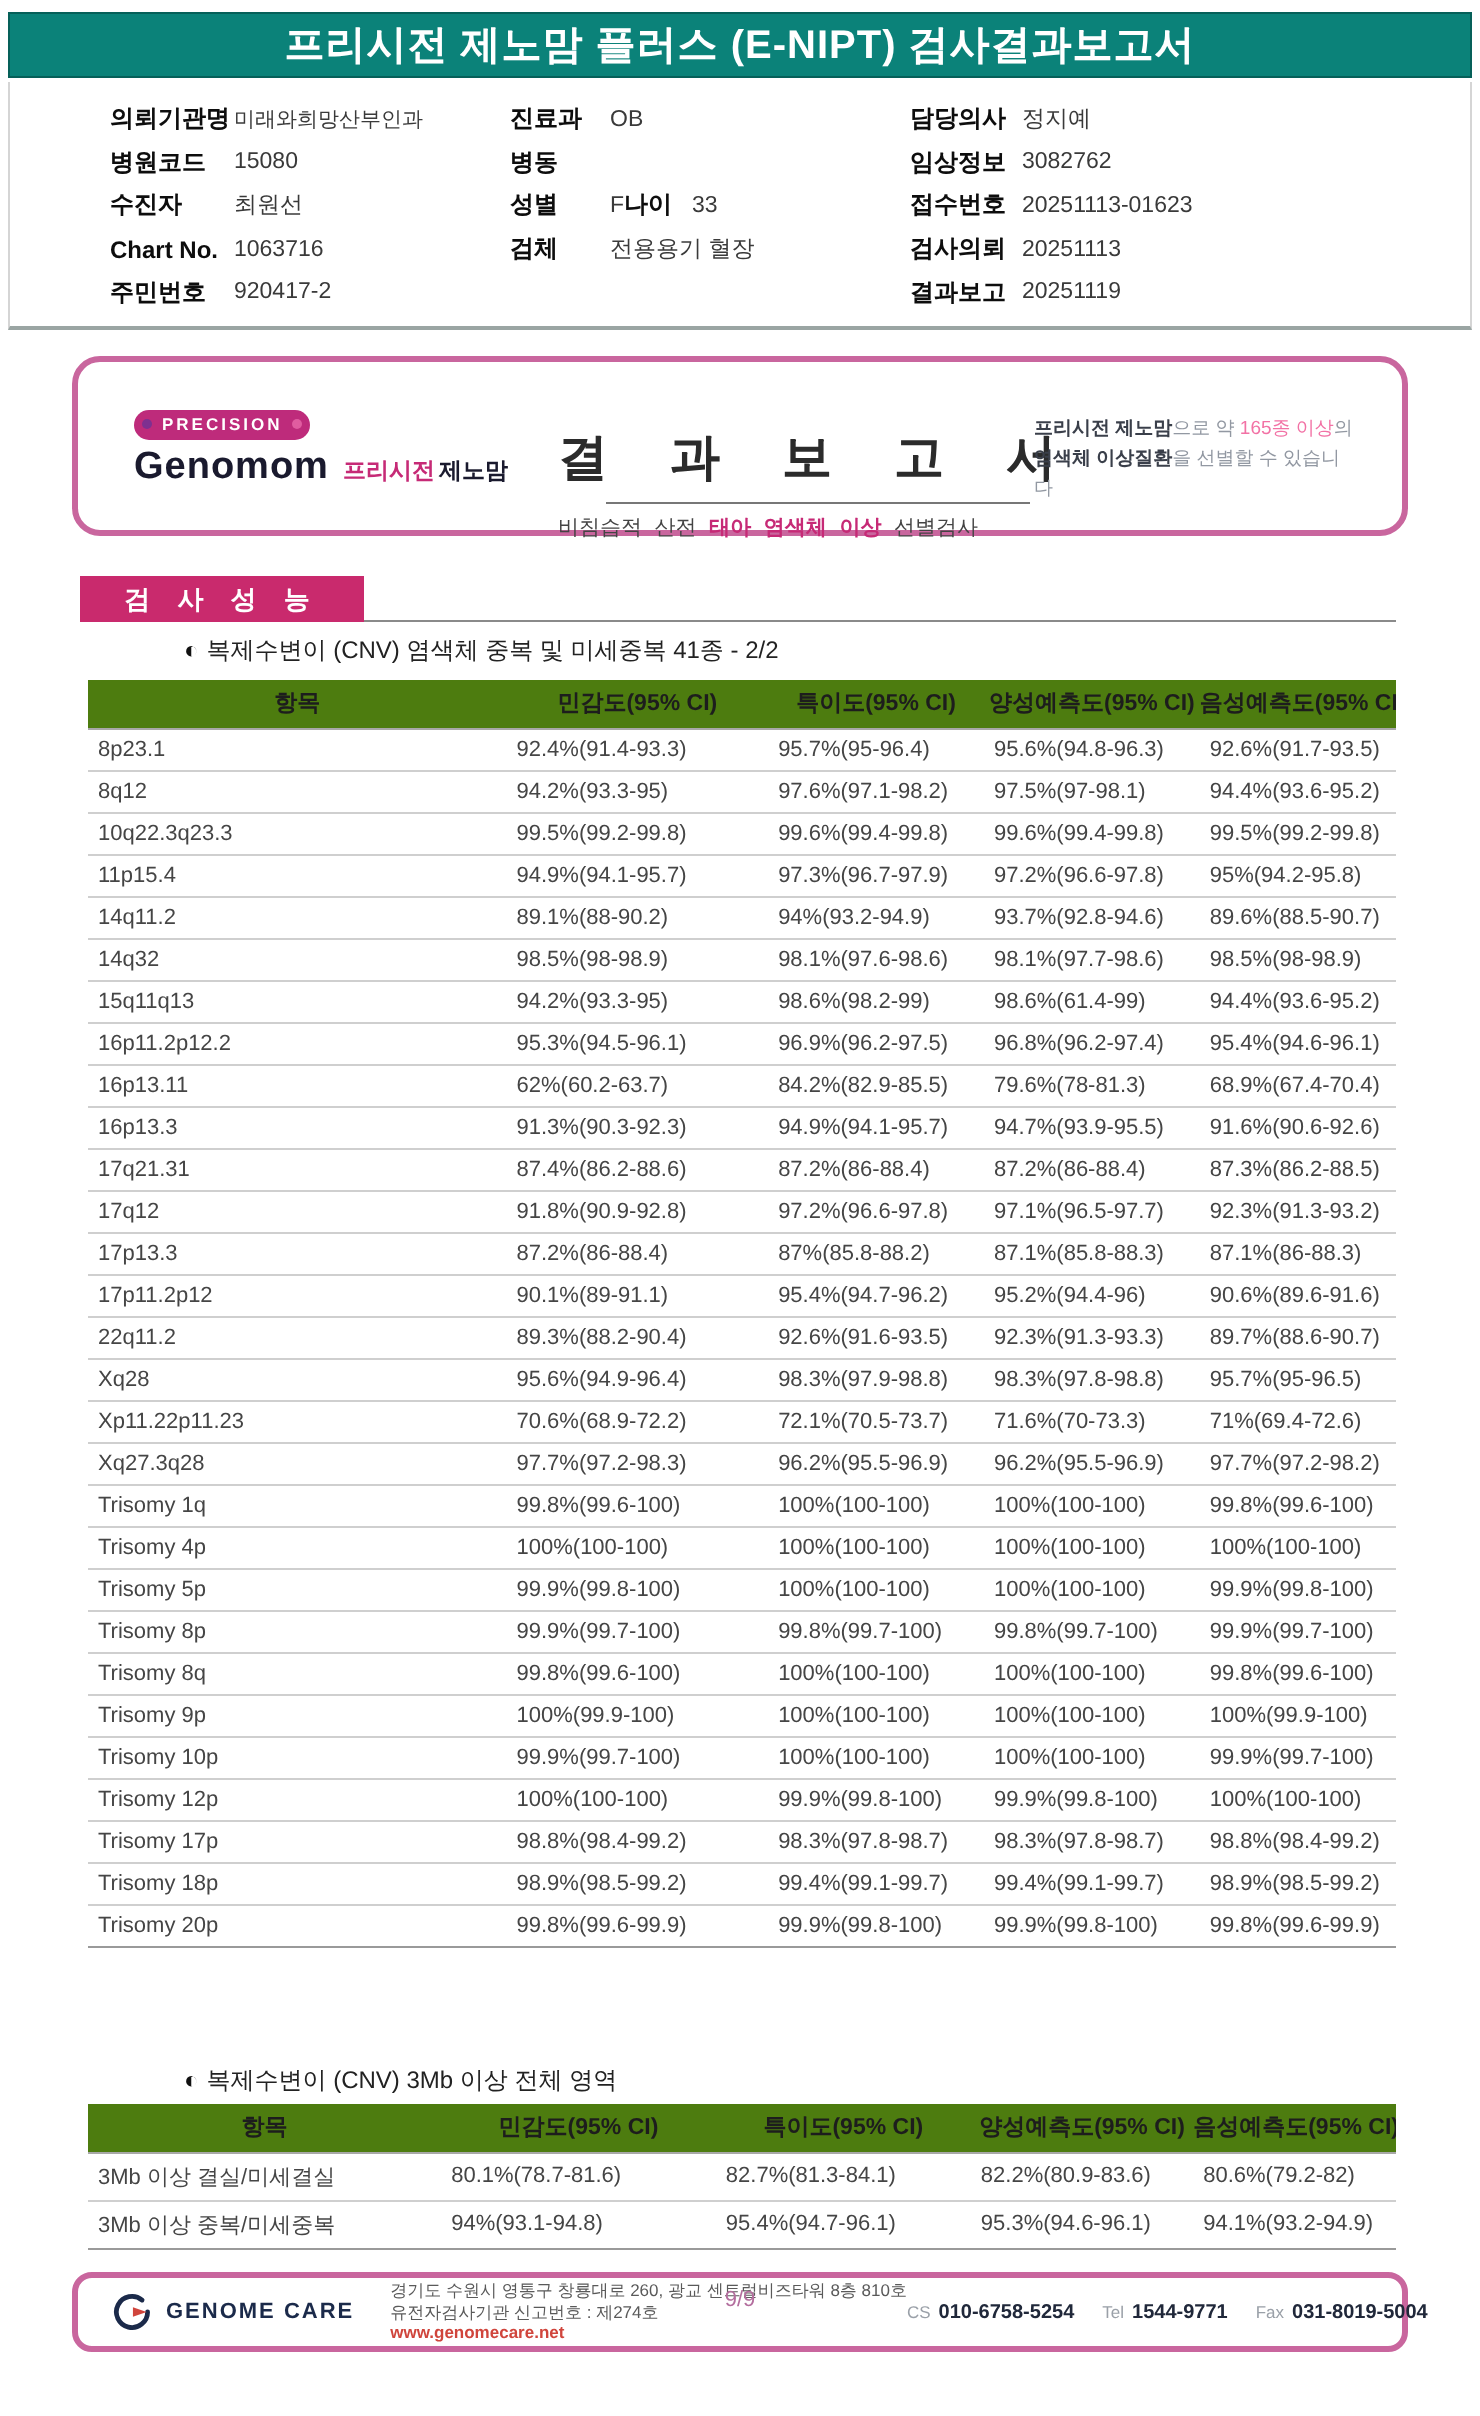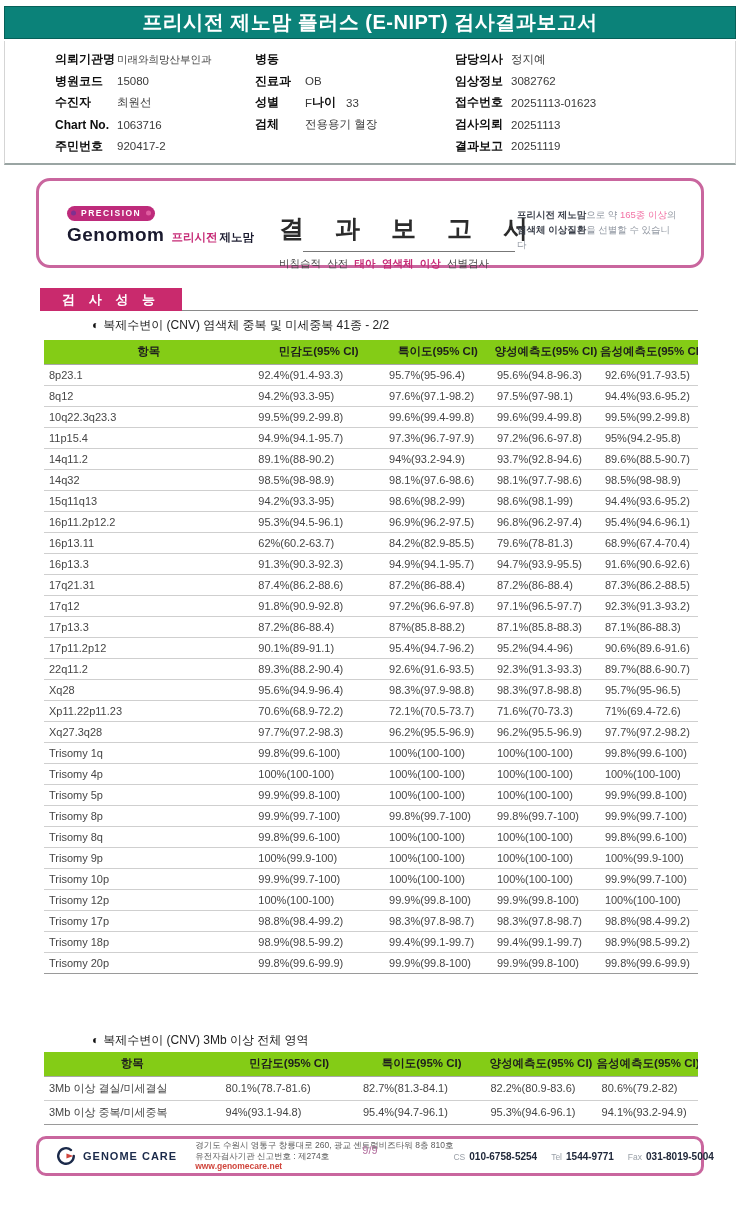--- a/index.html
+++ b/index.html
@@ -70,21 +70,21 @@
   }
   .subsection { position:absolute; left:44px; font-size:12px; color:#222; white-space:nowrap;margin-left:48px; }
   .subsection .bullet { font-size:12px; color:#111; margin-right:4px; }
   .subsection1 { top:317px; }
   .subsection2 { top:1032px; }
   
   table.perf { position:absolute; left:44px; width:654px; border-collapse:collapse; table-layout:fixed; }
   table.t1 { top:340px; }
   table.t2 { top:1052px; }
   table.perf th {
-    height:24px; background:#84cc16; font-size:11.5px; font-weight:bold; color:#1d1d1d;
+    height:24px; background:#4d7c0f; font-size:11.5px; font-weight:bold; color:#1d1d1d;
     text-align:center; border-bottom:1px solid #a8a8a8; white-space:nowrap; overflow:hidden;
   }
   table.perf td {
     height:21px; font-size:11px; color:#454545; text-align:left;
     padding:0 2px 0 5px; border-bottom:1px solid #cfcfcf; white-space:nowrap; overflow:hidden;
   }
   table.perf tbody tr:last-child td { border-bottom:1px solid #9a9a9a; }
   table.t2 td { height:24px; }
   
   .footer-box {
@@ -128,26 +128,26 @@
       <span class="info-label">Chart No.</span>
       <span class="info-value">1063716</span>
     </div>
     <div class="info-row">
       <span class="info-label">주민번호</span>
       <span class="info-value">920417-2</span>
     </div>
   </div>
   <div class="info-col c2">
     <div class="info-row">
+      <span class="info-label">진료과</span>
+      <span class="info-value">OB</span>
+    </div>
+    <div class="info-row">
       <span class="info-label">병동</span>
       <span class="info-value"></span>
-    </div>
-    <div class="info-row">
-      <span class="info-label">진료과</span>
-      <span class="info-value">OB</span>
     </div>
     <div class="info-row">
       <span class="info-label">성별</span>
       <span class="info-value">F</span>
       <span class="info-label inline2">나이</span>
       <span class="info-value">33</span>
     </div>
     <div class="info-row">
       <span class="info-label">검체</span>
       <span class="info-value">전용용기 혈장</span>
@@ -261,21 +261,21 @@
       <td>14q32</td>
       <td>98.5%(98-98.9)</td>
       <td>98.1%(97.6-98.6)</td>
       <td>98.1%(97.7-98.6)</td>
       <td>98.5%(98-98.9)</td>
     </tr>
       <tr>
       <td>15q11q13</td>
       <td>94.2%(93.3-95)</td>
       <td>98.6%(98.2-99)</td>
-      <td>98.6%(98.1-99)</td>
+      <td>98.6%(61.4-99)</td>
       <td>94.4%(93.6-95.2)</td>
     </tr>
       <tr>
       <td>16p11.2p12.2</td>
       <td>95.3%(94.5-96.1)</td>
       <td>96.9%(96.2-97.5)</td>
       <td>96.8%(96.2-97.4)</td>
       <td>95.4%(94.6-96.1)</td>
     </tr>
       <tr>

